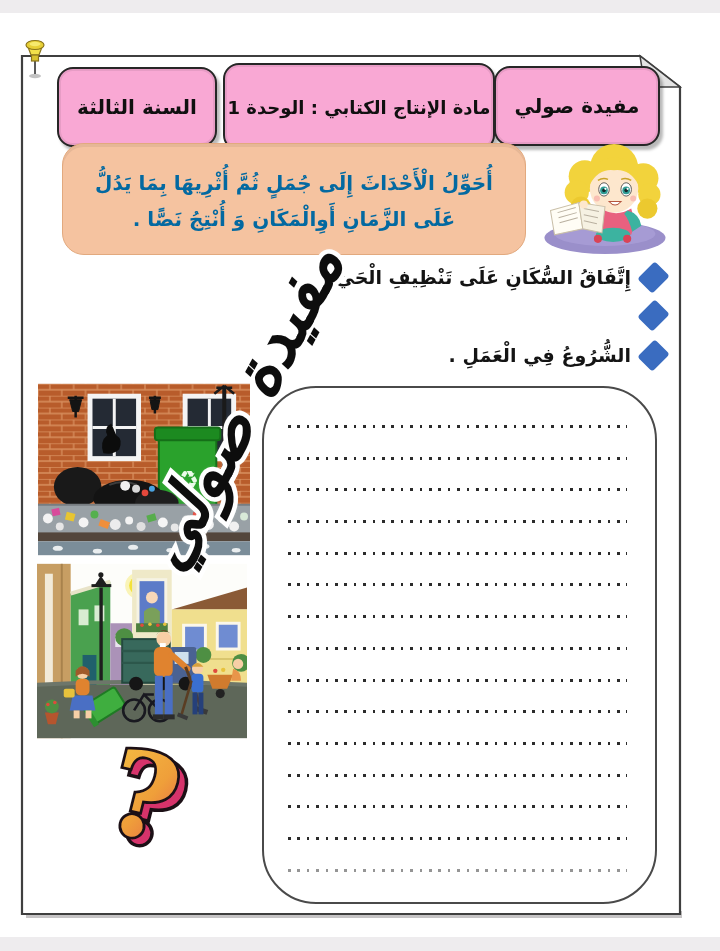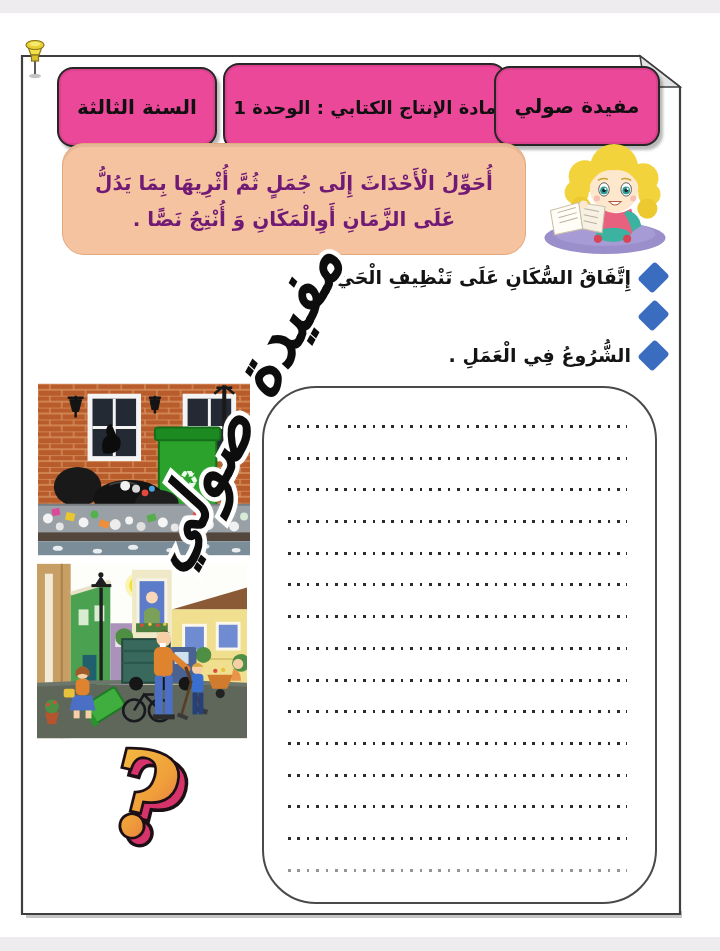--- a/index.html
+++ b/index.html
@@ -4,34 +4,34 @@
 <style>
   html,body{margin:0;padding:0;background:#ffffff;}
   .stage{position:relative;width:720px;height:951px;overflow:hidden;
          font-family:"DejaVu Sans",sans-serif;background:#ffffff;}
   .band{position:absolute;left:0;width:720px;background:#eeecee;}
   .band.top{top:0;height:13px;}
   .band.bottom{top:937px;height:14px;}
   .abs{position:absolute;}
 
   
-  .hdr-box{position:absolute;background:#ec4899;border:2.5px solid #262626;border-radius:16px;
+  .hdr-box{position:absolute;background:#f9a8d4;border:2.5px solid #262626;border-radius:16px;
            box-shadow:3px 4px 3px rgba(0,0,0,.28), inset 0 0 0 2px rgba(0,0,0,.07);
            display:flex;align-items:center;justify-content:center;
            font-weight:bold;color:#101010;direction:rtl;text-align:center;}
   .hdr-grade  {left:57px;  top:67px; width:156px;height:76px;font-size:20px;}
-  .hdr-subject{left:223px; top:63px; width:268px;height:84px;font-size:18px;padding:0 6px;}
+  .hdr-subject{left:223px; top:63px; width:268px;height:84px;font-size:18px;padding:0 0;}
   .hdr-name   {left:494px; top:66px; width:162px;height:76px;font-size:20px;}
 
   
   .inst-box{position:absolute;left:62px;top:143px;width:462px;height:110px;
             background:var(--c-instruction,#f5c3a0);border-radius:22px;
             border:1px solid #e2a97e;box-shadow:inset 0 3px 0 rgba(0,0,0,.06);
             display:flex;align-items:center;justify-content:center;}
-  .inst-text{direction:rtl;text-align:center;font-size:20px;font-weight:bold;color:#701a75;
+  .inst-text{direction:rtl;text-align:center;font-size:20px;font-weight:bold;color:#0369a1;
              line-height:36px;padding:4px 16px 0 16px;}
 
   
   .bullet-row{position:absolute;right:56px;height:36px;display:flex;align-items:center;
               gap:12px;direction:rtl;}
   .row1{top:259px;} .row2{top:297px;} .row3{top:337px;margin-left:28px;}
   .diamond{width:21px;height:21px;background:var(--c-diamond,#3a6cc0);border-radius:3px;
            transform:rotate(45deg) scaleY(1.18);flex:0 0 auto;}
   .bullet-text{font-size:19px;font-weight:bold;color:#141414;white-space:nowrap;}
 

